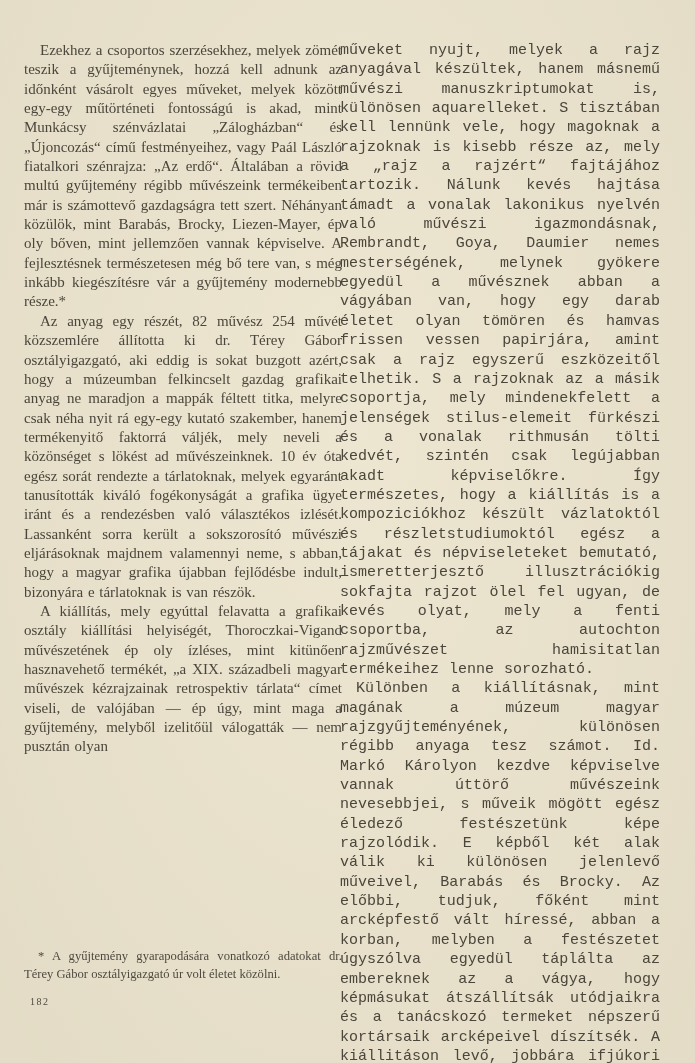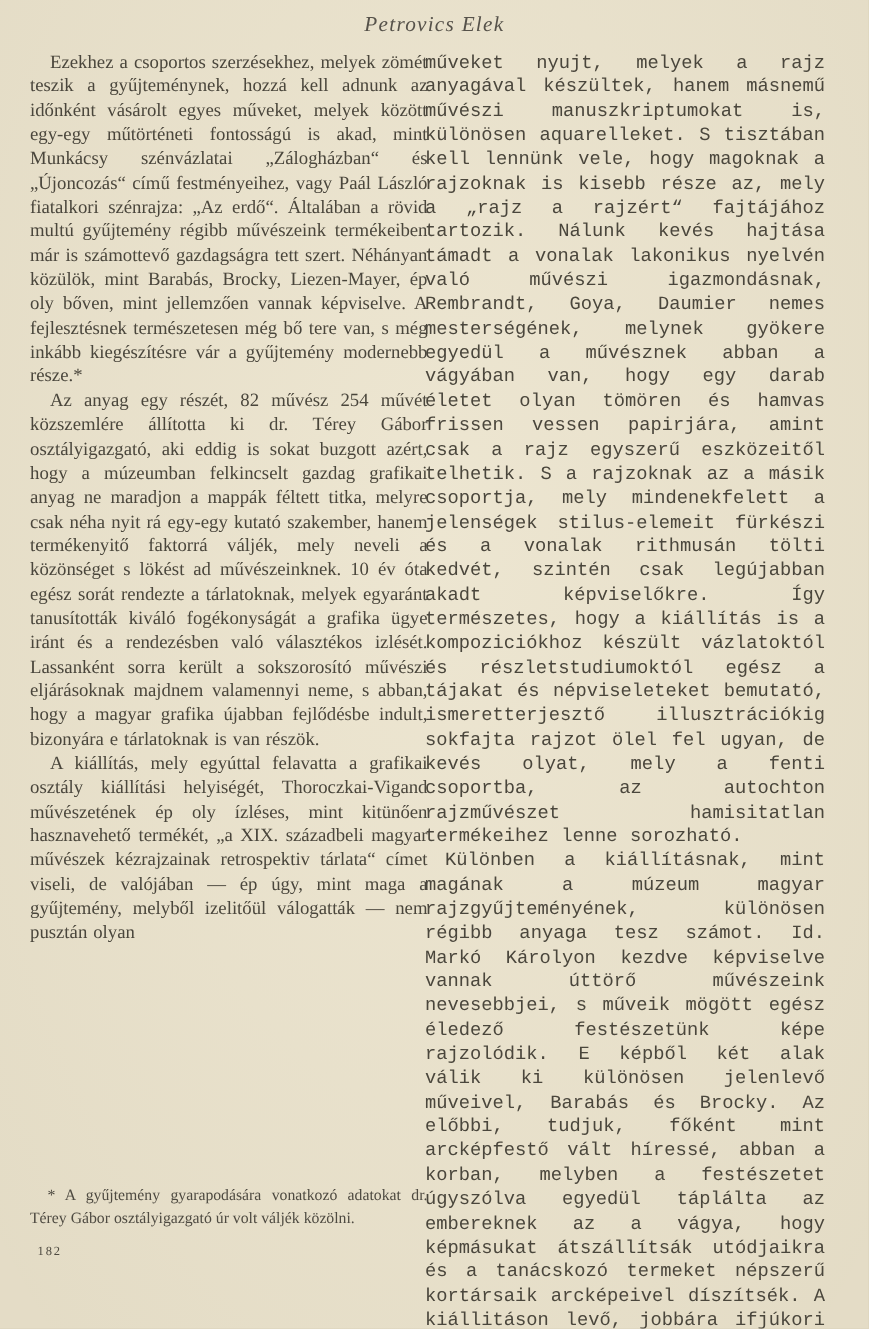--- a/index.html
+++ b/index.html
@@ -67,30 +67,29 @@
     font-size: 10px;
     letter-spacing: 1.5px;
     color: #4e4a41;
   }
 </style>
 </head>
 <body>
 
 <div class="page" style="--paper: #ebe3cc; --ink: #4a463c;">
 
-  <div class="running-head">Petrovics Elek</div>
 
   <div class="column col-left">
     <p class="indent">Ezekhez a csoportos szerzésekhez, melyek zömét teszik a gyűjteménynek, hozzá kell adnunk az időnként vásárolt egyes műveket, melyek között egy-egy műtörténeti fontosságú is akad, mint Munkácsy szénvázlatai „Zálogházban“ és „Újoncozás“ című festményeihez, vagy Paál László fiatalkori szénrajza: „Az erdő“. Általában a rövid multú gyűjtemény régibb művészeink termékeiben már is számottevő gazdagságra tett szert. Néhányan közülök, mint Barabás, Brocky, Liezen-Mayer, ép oly bőven, mint jellemzően vannak képviselve. A fejlesztésnek természetesen még bő tere van, s még inkább kiegészítésre vár a gyűjtemény modernebb része.*</p>
     <p class="indent">Az anyag egy részét, 82 művész 254 művét közszemlére állította ki dr. Térey Gábor osztályigazgató, aki eddig is sokat buzgott azért, hogy a múzeumban felkincselt gazdag grafikai anyag ne maradjon a mappák féltett titka, melyre csak néha nyit rá egy-egy kutató szakember, hanem termékenyitő faktorrá váljék, mely neveli a közönséget s lökést ad művészeinknek. 10 év óta egész sorát rendezte a tárlatoknak, melyek egyaránt tanusították kiváló fogékonyságát a grafika ügye iránt és a rendezésben való választékos izlését. Lassanként sorra került a sokszorosító művészi eljárásoknak majdnem valamennyi neme, s abban, hogy a magyar grafika újabban fejlődésbe indult, bizonyára e tárlatoknak is van részök.</p>
     <p class="indent">A kiállítás, mely egyúttal felavatta a grafikai osztály kiállítási helyiségét, Thoroczkai-Vigand művészetének ép oly ízléses, mint kitünően hasznavehető termékét, „a XIX. századbeli magyar művészek kézrajzainak retrospektiv tárlata“ címet viseli, de valójában — ép úgy, mint maga a gyűjtemény, melyből izelitőül válogatták — nem pusztán olyan</p>
   </div>
 
   <div class="column col-right">
     <p>műveket nyujt, melyek a rajz anyagával készültek, hanem másnemű művészi manuszkriptumokat is, különösen aquarelleket. S tisztában kell lennünk vele, hogy magoknak a rajzoknak is kisebb része az, mely a „rajz a rajzért“ fajtájához tartozik. Nálunk kevés hajtása támadt a vonalak lakonikus nyelvén való művészi igazmondásnak, Rembrandt, Goya, Daumier nemes mesterségének, melynek gyökere egyedül a művésznek abban a vágyában van, hogy egy darab életet olyan tömören és hamvas frissen vessen papirjára, amint csak a rajz egyszerű eszközeitől telhetik. S a rajzoknak az a másik csoportja, mely mindenekfelett a jelenségek stilus-elemeit fürkészi és a vonalak rithmusán tölti kedvét, szintén csak legújabban akadt képviselőkre. Így természetes, hogy a kiállítás is a kompoziciókhoz készült vázlatoktól és részletstudiumoktól egész a tájakat és népviseleteket bemutató, ismeretterjesztő illusztrációkig sokfajta rajzot ölel fel ugyan, de kevés olyat, mely a fenti csoportba, az autochton rajzművészet hamisitatlan termékeihez lenne sorozható.</p>
     <p class="indent">Különben a kiállításnak, mint magának a múzeum magyar rajzgyűjteményének, különösen régibb anyaga tesz számot. Id. Markó Károlyon kezdve képviselve vannak úttörő művészeink nevesebbjei, s műveik mögött egész éledező festészetünk képe rajzolódik. E képből két alak válik ki különösen jelenlevő műveivel, Barabás és Brocky. Az előbbi, tudjuk, főként mint arcképfestő vált híressé, abban a korban, melyben a festészetet úgyszólva egyedül táplálta az embereknek az a vágya, hogy képmásukat átszállítsák utódjaikra és a tanácskozó termeket népszerű kortársaik arcképeivel díszítsék. A kiállitáson levő, jobbára ifjúkori aquarelljei eszünkbe juttatják, hogy Barabásban másféle képességek is voltak, melyeket később elnyomott a kenyéradó mesterség. Vándorló éveiben, melyeket Olaszországban töltött, s néha később is, mintegy lopva, a maga számára, tájakat és népies jeleneteket festett aquarellben, annyi csinnal és könnyedséggel, amennyit nagy vásznai után senkisem várna. Úgy látszik, egyik első képviselője ő annak a típusnak, mely a század folyamán még sokszor volt</p>
   </div>
 
-  <div class="footnote">* A gyűjtemény gyarapodására vonatkozó adatokat dr. Térey Gábor osztályigazgató úr volt váljék közölni.</div>
+  <div class="footnote">* A gyűjtemény gyarapodására vonatkozó adatokat dr. Térey Gábor osztályigazgató úr volt életet közölni.</div>
 
   <div class="page-number">182</div>
 
 </div>
 
 </body></html>

